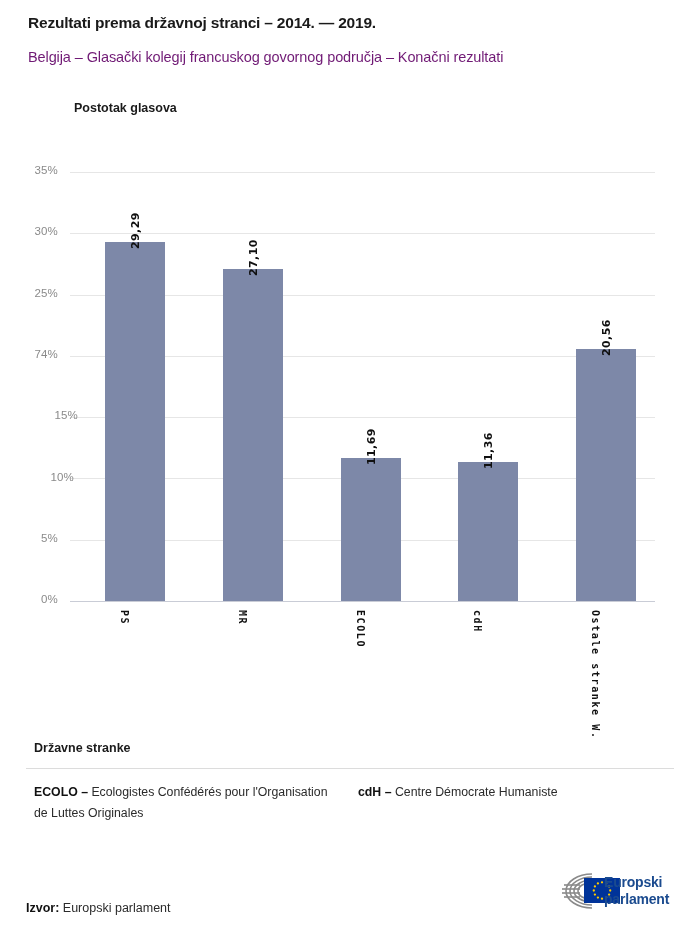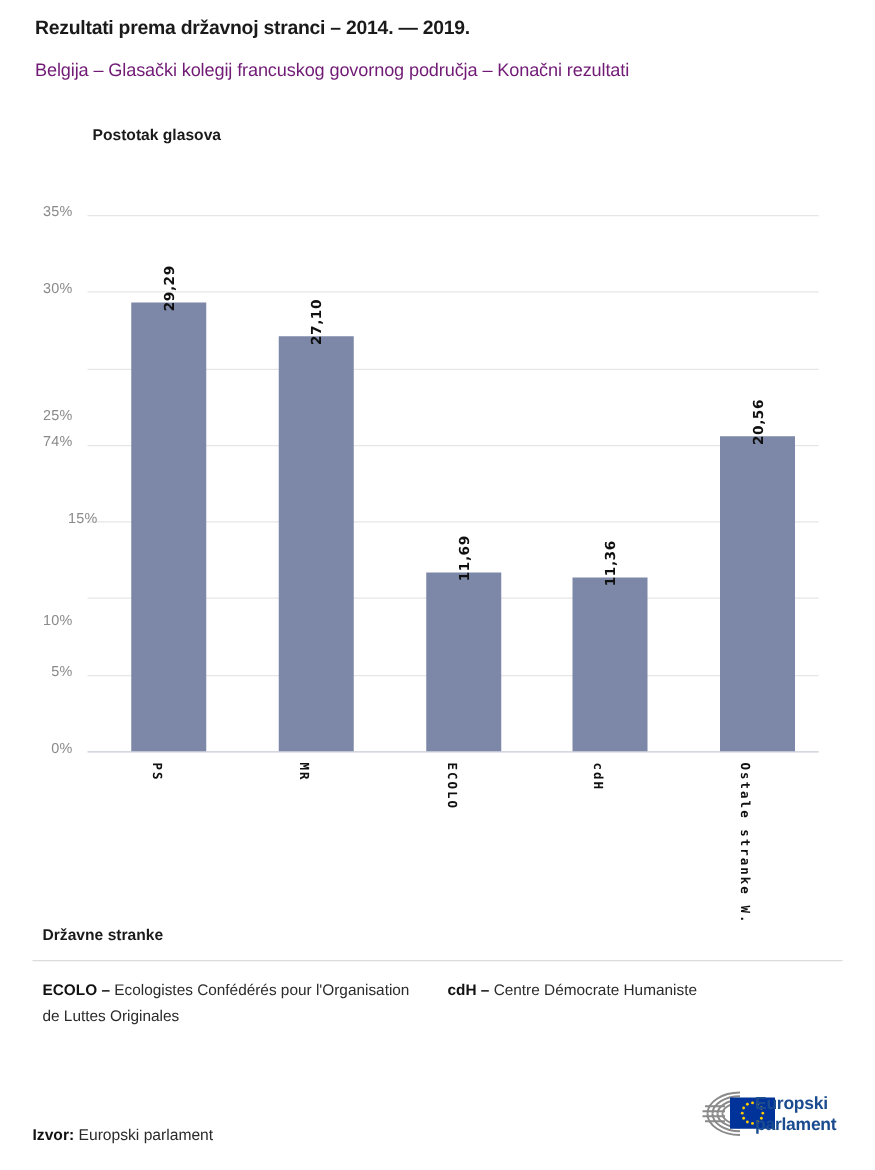--- a/index.html
+++ b/index.html
@@ -166,27 +166,27 @@
 <div id="chart-title">Rezultati prema državnoj stranci – 2014. — 2019.</div>
 <div id="chart-subtitle">Belgija – Glasački kolegij francuskog govornog područja – Konačni rezultati</div>
 <div id="axis-title">Postotak glasova</div>
 
 <div id="plot">
     <div class="gridline baseline" style="top: 601px;"></div>
     <div class="ytick" style="top: 593px;">0%</div>
     <div class="gridline" style="top: 539.714px;"></div>
     <div class="ytick" style="top: 531.714px;">5%</div>
     <div class="gridline" style="top: 478.429px;"></div>
-    <div class="ytick" style="top: 491px;">10%</div>
+    <div class="ytick" style="top: 471px; padding-left: 16px;">10%</div>
     <div class="gridline" style="top: 417.143px;"></div>
     <div class="ytick" style="top: 409.143px; padding-left: 20px;">15%</div>
     <div class="gridline" style="top: 355.857px;"></div>
     <div class="ytick" style="top: 347.857px;">74%</div>
     <div class="gridline" style="top: 294.571px;"></div>
-    <div class="ytick" style="top: 286.571px; margin-top: 40px;">25%</div>
+    <div class="ytick" style="top: 286.571px;">25%</div>
     <div class="gridline" style="top: 233.286px;"></div>
     <div class="ytick" style="top: 225.286px;">30%</div>
     <div class="gridline" style="top: 172px;"></div>
     <div class="ytick" style="top: 164px;">35%</div>
     <div class="bar" title="PS: 29,29" style="left: 105px; width: 60px; top: 241.988px; height: 359.012px; background: rgb(125, 136, 168);"></div>
     <div class="bar-value" style="left: 142px; top: 235.988px;">29,29</div>
     <div class="cat-label" style="left: 130px; top: 610px; transform: rotate(90deg); transform-origin: 0px 0px; position: absolute; width: 0px; direction: ltr;">PS</div>
     <div class="bar" title="MR: 27,10" style="left: 222.75px; width: 60px; top: 268.831px; height: 332.169px; background: rgb(125, 136, 168);"></div>
     <div class="bar-value" style="left: 259.75px; top: 262.831px;">27,10</div>
     <div class="cat-label" style="left: 247.75px; top: 610px; transform: rotate(90deg); transform-origin: 0px 0px; position: absolute; width: 0px; direction: ltr;">MR</div>

